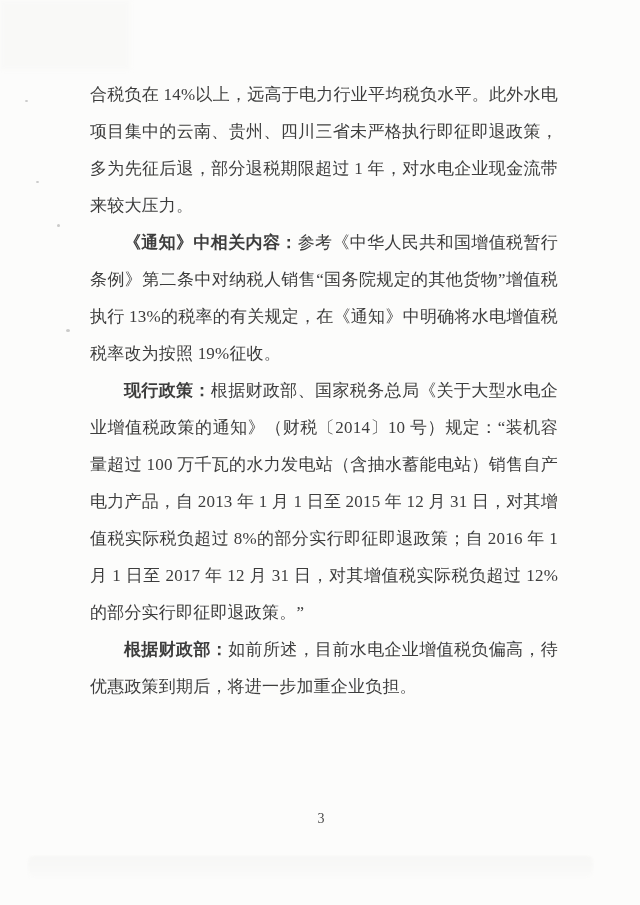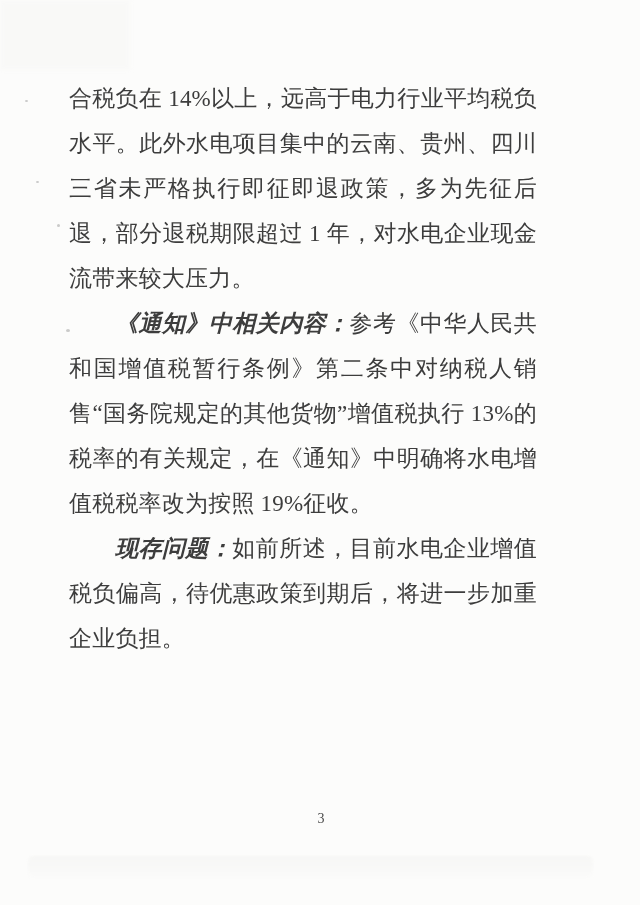--- a/index.html
+++ b/index.html
@@ -38,44 +38,43 @@
     background: rgba(110,110,110,0.35);
     border-radius: 50%;
   }
   .speck.s1 { left: 25px;  top: 100px; width: 3px; height: 2px; }
   .speck.s2 { left: 36px;  top: 181px; width: 3px; height: 2px; }
   .speck.s3 { left: 57px;  top: 224px; width: 3px; height: 3px; }
   .speck.s4 { left: 66px;  top: 329px; width: 4px; height: 3px; }
 
   .content {
     position: absolute;
-    left: 69px;
+    left: 90px;
     top: 76px;
     width: 468px;
     color: var(--ink, #3d3d3d);
-    font-size: 23px;
-    line-height: 45px;
+    font-size: 17px;
+    line-height: 37px;
     text-align: justify;
     text-justify: inter-character;
     letter-spacing: 0.2px;
   }
   .content p {
     margin: 0;
     padding: 0;
     text-indent: 2em;
   }
   .content p.no-indent {
     text-indent: 0;
   }
   .content p.heading {
     font-weight: bold;
   }
   .lead {
     font-weight: bold;
-    font-style: italic;
   }
   .page-number {
     position: absolute;
     left: 87px;
     top: 811px;
     width: 468px;
     text-align: center;
     font-size: 14px;
     color: #4a4a4a;
     font-family: "Liberation Serif", "DejaVu Serif", serif;
@@ -92,22 +91,23 @@
   <div class="speck s3"></div>
   <div class="speck s4"></div>
 
   <div class="content">
 
     <p class="no-indent"><span>合税负在 14%以上，远高于电力行业平均税负水平。此外水电项目集中的云南、贵州、四川三省未严格执行即征即退政策，多为先征后退，部分退税期限超过 1 年，对水电企业现金流带来较大压力。</span></p>
 
     <p><span class="lead">《通知》中相关内容：</span><span>参考《中华人民共和国增值税暂行条例》第二条中对纳税人销售“国务院规定的其他货物”增值税执行 13%的税率的有关规定，在《通知》中明确将水电增值税税率改为按照 19%征收。</span></p>
 
 
+    <p><span class="lead">现行政策：</span><span>根据财政部、国家税务总局《关于大型水电企业增值税政策的通知》（财税〔2014〕10 号）规定：“装机容量超过 100 万千瓦的水力发电站（含抽水蓄能电站）销售自产电力产品，自 2013 年 1 月 1 日至 2015 年 12 月 31 日，对其增值税实际税负超过 8%的部分实行即征即退政策；自 2016 年 1 月 1 日至 2017 年 12 月 31 日，对其增值税实际税负超过 12%的部分实行即征即退政策。”</span></p>
 
-    <p><span class="lead">现存问题：</span><span>如前所述，目前水电企业增值税负偏高，待优惠政策到期后，将进一步加重企业负担。</span></p>
+    <p><span class="lead">根据财政部：</span><span>如前所述，目前水电企业增值税负偏高，待优惠政策到期后，将进一步加重企业负担。</span></p>
 
 
   </div>
 
   <div class="page-number">3</div>
 
   <div class="smudge-bottom"></div>
 
 </div>
 

